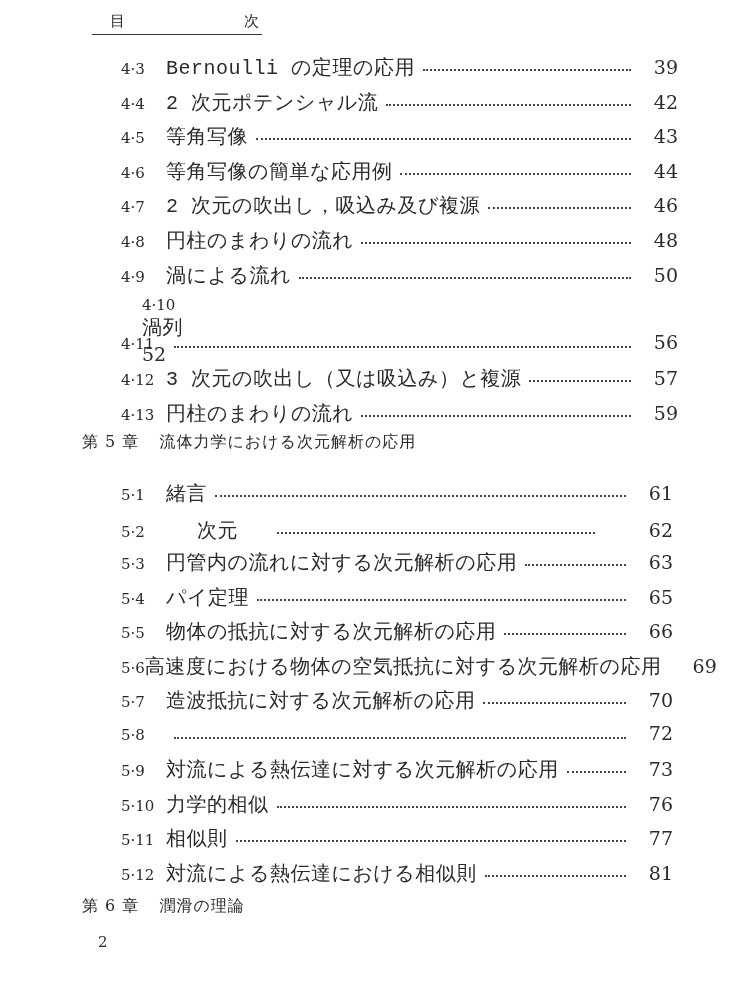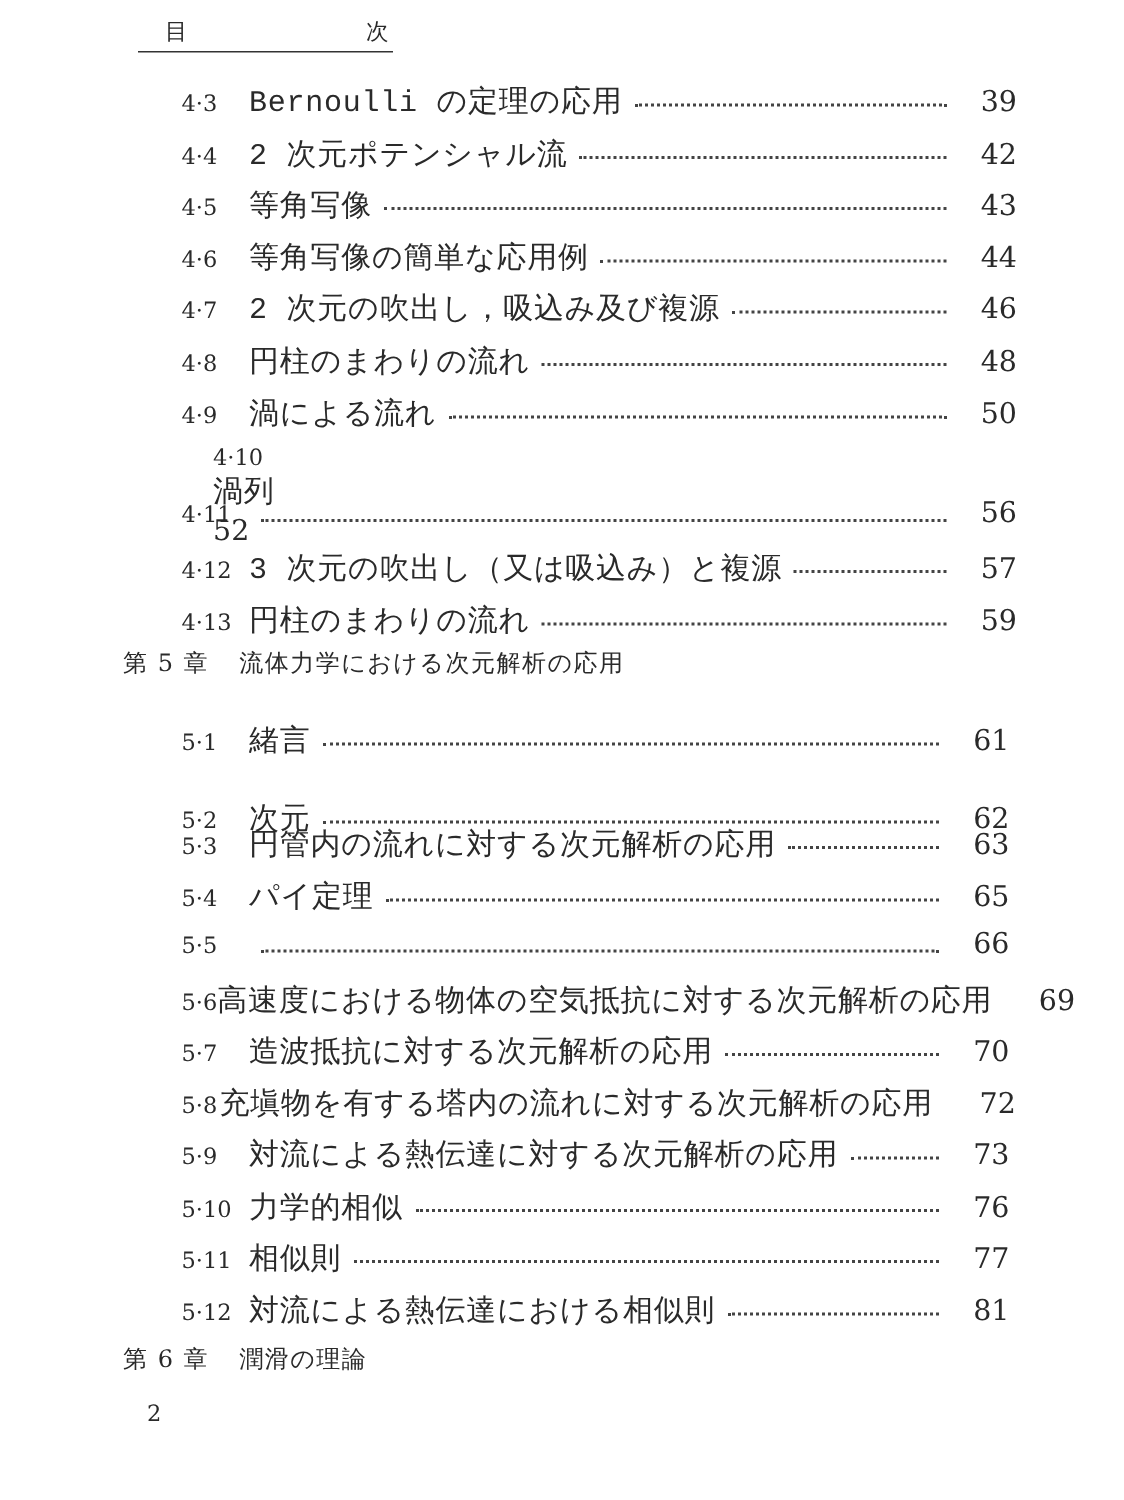--- a/index.html
+++ b/index.html
@@ -157,58 +157,58 @@
   <span>流体力学における次元解析の応用</span>
 </div>
 
 <div id="ch5">
     <div class="entry" style="top: 480px; left: 121px; width: 552px;">
       <span class="num">5·1</span>
       <span class="title">緒言</span>
       <span class="leader"></span>
       <span class="page">61</span>
     </div>
-    <div class="entry" style="top: 532px; left: 121px; width: 552px;">
+    <div class="entry" style="top: 517px; left: 121px; width: 552px; gap: 31px;">
       <span class="num">5·2</span>
       <span class="title">次元</span>
       <span class="leader"></span>
       <span class="page">62</span>
     </div>
     <div class="entry" style="top: 549px; left: 121px; width: 552px;">
       <span class="num">5·3</span>
       <span class="title">円管内の流れに対する次元解析の応用</span>
       <span class="leader"></span>
       <span class="page">63</span>
     </div>
     <div class="entry" style="top: 583.5px; left: 121px; width: 552px;">
       <span class="num">5·4</span>
       <span class="title">パイ定理</span>
       <span class="leader"></span>
       <span class="page">65</span>
     </div>
     <div class="entry" style="top: 618px; left: 121px; width: 552px;">
       <span class="num">5·5</span>
+      <span class="title">物体の抵抗に対する次元解析の応用</span>
       <span class="leader"></span>
       <span class="page">66</span>
     </div>
     <div class="entry" style="top: 652.5px; left: 121px; width: 552px;">
       <span class="num">5·6</span>
       <span class="title">高速度における物体の空気抵抗に対する次元解析の応用</span>
       <span class="leader"></span>
       <span class="page">69</span>
     </div>
     <div class="entry" style="top: 687px; left: 121px; width: 552px;">
       <span class="num">5·7</span>
       <span class="title">造波抵抗に対する次元解析の応用</span>
       <span class="leader"></span>
       <span class="page">70</span>
     </div>
     <div class="entry" style="top: 721.5px; left: 121px; width: 552px;">
       <span class="num">5·8</span>
-      <span class="title">充塡物を有する塔内の流れに対する次元解析の応用</span>
       <span class="leader"></span>
       <span class="page">72</span>
     </div>
     <div class="entry" style="top: 756px; left: 121px; width: 552px;">
       <span class="num">5·9</span>
       <span class="title">対流による熱伝達に対する次元解析の応用</span>
       <span class="leader"></span>
       <span class="page">73</span>
     </div>
     <div class="entry" style="top: 790.5px; left: 121px; width: 552px;">

